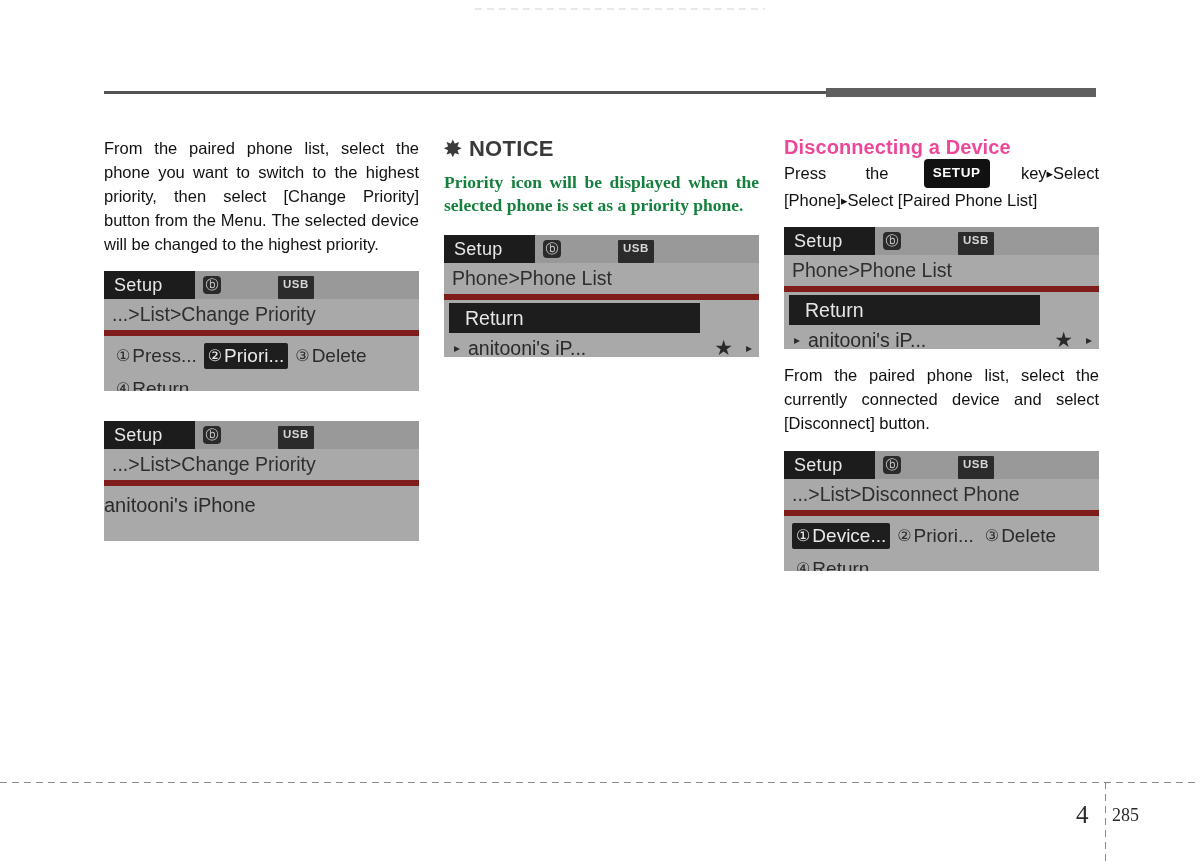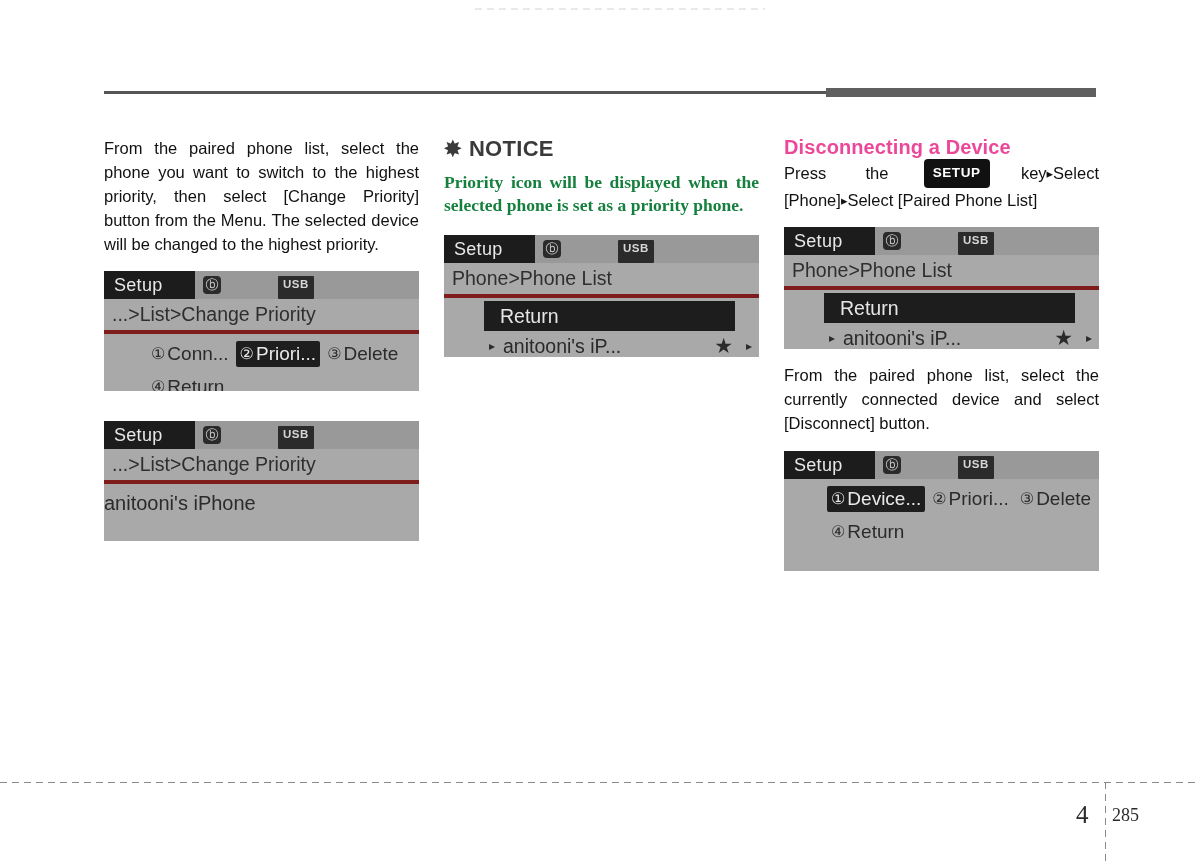--- a/index.html
+++ b/index.html
@@ -179,25 +179,25 @@
     letter-spacing: 0.5px;
   }
 
   .screen .breadcrumb {
     position: relative;
     height: 31px;
     line-height: 31px;
     padding-left: 8px;
     font-size: 19.5px;
     color: #2e2e2e;
-    border-bottom: 4px solid #7f1d1d;
+    border-bottom: 6px solid #7f1d1d;
     white-space: nowrap;
   }
 
-  .screen .rows { position: relative; margin-left: 35px; }
+  .screen .rows { position: relative; }
 
   .menu-row {
     display: flex;
     align-items: center;
     height: 33px;
     padding-left: 8px;
     white-space: nowrap;
     gap: 3px;
   }
   .menu-item {
@@ -271,21 +271,21 @@
     <div class="titlebar">
       <div class="setuptab">Setup</div>
       <div class="bt-icon">ⓑ</div>
       <div class="usb-icon" style="left:174px;">USB</div>
     </div>
     <div class="breadcrumb">...&gt;List&gt;Change Priority</div>
     <div class="rows">
       <div class="menu-row" style="margin-top:3px;">
         <span class="menu-item">
           <span class="cnum">①</span>
-            <span>Conn...</span>
+            <span>Press...</span>
         </span>
         <span class="menu-item sel">
           <span class="cnum">②</span>
             <span>Priori...</span>
         </span>
         <span class="menu-item">
           <span class="cnum">③</span>
             <span>Delete</span>
         </span>
       </div>
@@ -383,20 +383,21 @@
   </div>
 
   <p class="body" style="margin-top:14px;">From the paired phone list, select the currently connected device and select [Disconnect] button.</p>
 
   <div class="screen" style="margin-top:16px;height:120px;">
     <div class="titlebar">
       <div class="setuptab">Setup</div>
       <div class="bt-icon">ⓑ</div>
       <div class="usb-icon" style="left:174px;">USB</div>
     </div>
+    <div class="breadcrumb">...&gt;List&gt;Disconnect Phone</div>
     <div class="rows">
       <div class="menu-row" style="margin-top:3px;">
         <span class="menu-item sel">
           <span class="cnum">①</span>
             <span>Device...</span>
         </span>
         <span class="menu-item">
           <span class="cnum">②</span>
             <span>Priori...</span>
         </span>

